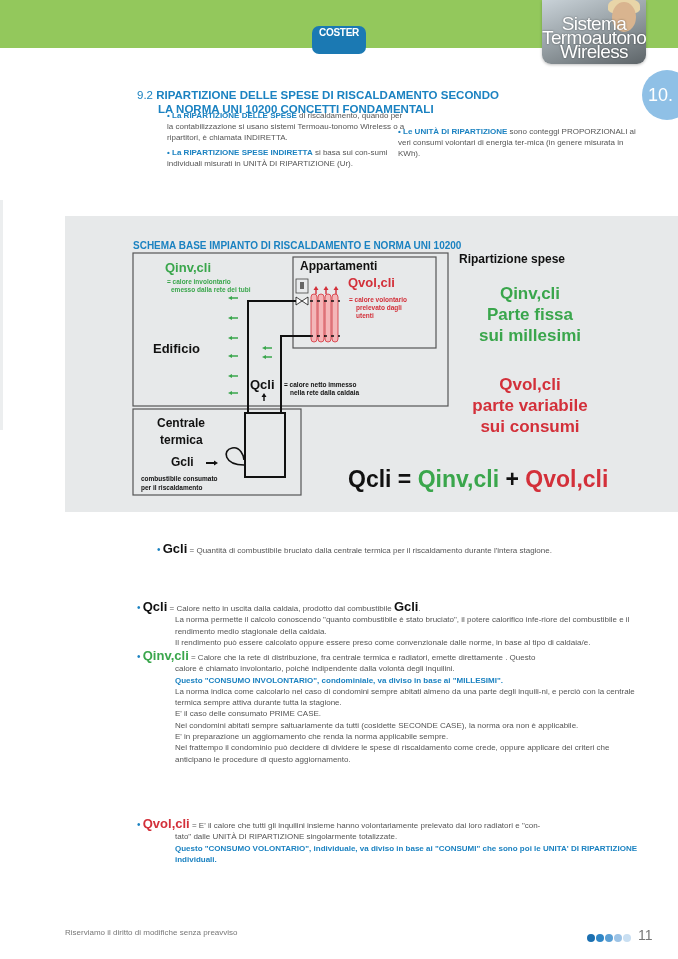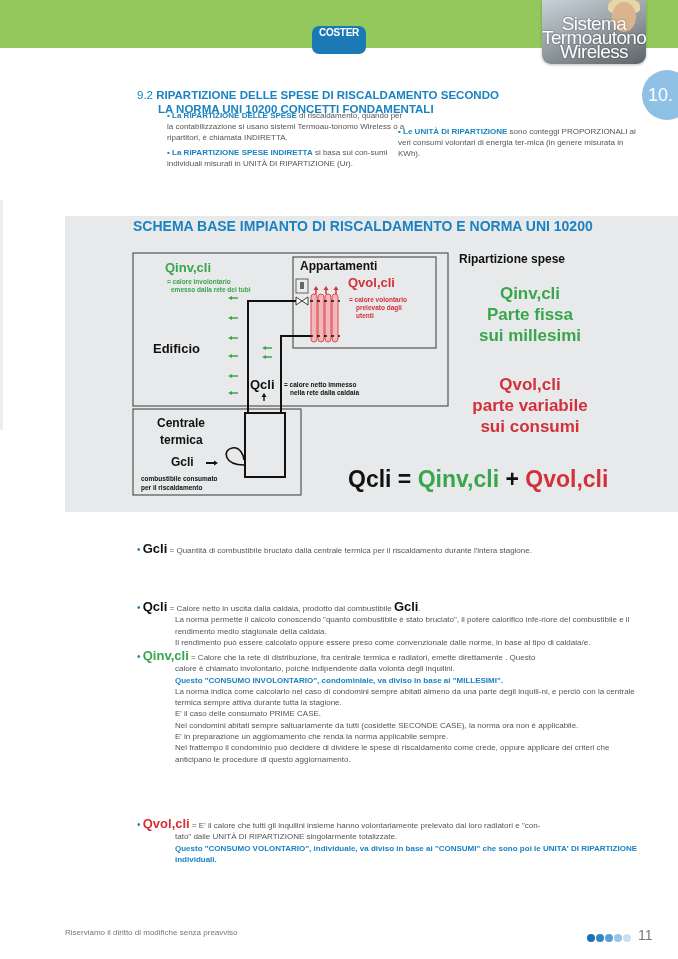--- a/index.html
+++ b/index.html
@@ -25,21 +25,21 @@
   .section-title { position:absolute; left:137px; top:88px; width:420px; font-size:11.5px; font-weight:bold;
                    color:#1b82c1; line-height:14px; }
   .section-title .num { font-weight:normal; }
   .section-title .l2 { display:block; padding-left:21px; }
 
   .intro { position:absolute; font-size:8px; line-height:11px; color:#555; }
   .intro .blue { color:#1b82c1; font-weight:bold; }
   .intro p { margin:0 0 4px 0; }
 
   .schema { position:absolute; left:65px; top:216px; width:613px; height:296px; background:#e7e9ea; }
-  .schema-title { position:absolute; left:133px; top:218px; font-size:14px; font-weight:bold; color:#1b82c1; }
+  .schema-title { position:absolute; left:133px; top:240px; font-size:10px; font-weight:bold; color:#1b82c1; }
   .diag { position:absolute; left:0; top:0; }
   .rip-title { position:absolute; left:459px; top:252px; font-size:12px; font-weight:bold; color:#111; }
   .rip-green { position:absolute; left:455px; top:283px; width:150px; text-align:center; color:#3aa64c;
                font-weight:bold; font-size:17px; line-height:21px; }
   .rip-red { position:absolute; left:455px; top:374px; width:150px; text-align:center; color:#d3303a;
              font-weight:bold; font-size:17px; line-height:21px; }
   .formula { position:absolute; left:325px; top:466px; font-size:23px; font-weight:bold; color:#111; white-space:nowrap;margin-left:23px; }
   .formula .g { color:#3aa64c; } .formula .r { color:#d3303a; }
 
   .defs { position:absolute; left:137px; width:500px; font-size:8px; line-height:11.3px; color:#555; }
@@ -166,21 +166,21 @@
 </div>
 <div class="rip-red">
   <div>Qvol,cli</div>
   <div>parte variabile</div>
   <div>sui consumi</div>
 </div>
 <div class="formula">
   <span>Qcli = </span><span class="g">Qinv,cli</span><span> + </span><span class="r">Qvol,cli</span>
 </div>
 
-<div class="defs" style="top:543px;">
+<div class="defs" style="top:543px;margin-left:20px;">
   <span class="dot">•</span>
   <span class="term">Gcli</span><span> = Quantità di combustibile bruciato dalla centrale termica per il riscaldamento durante l'intera stagione.</span>
 </div>
 
 <div class="defs" style="top:573px;margin-top:28px;">
   <div>
     <span class="dot">•</span>
     <span class="term">Qcli</span><span> = Calore netto in uscita dalla caldaia, prodotto dal combustibile </span><span class="inline-term">Gcli</span><span>.</span>
   </div>
   <div class="body">

